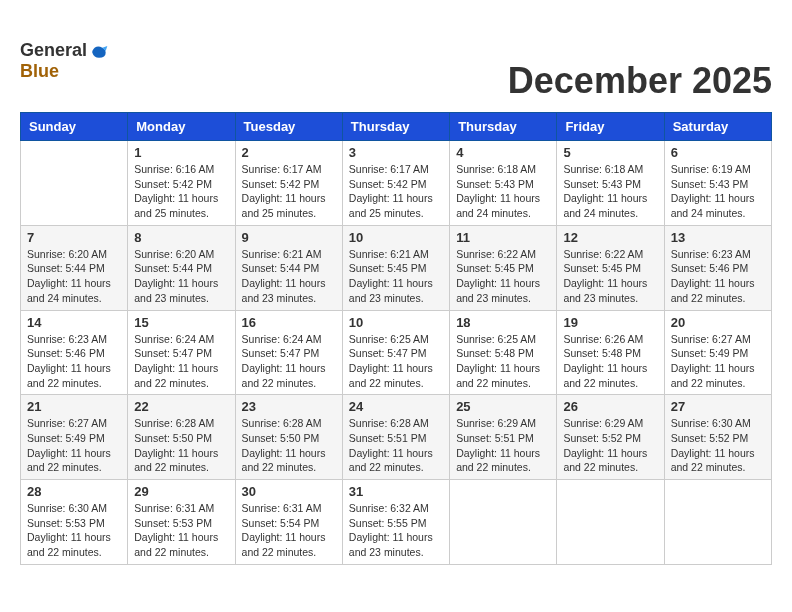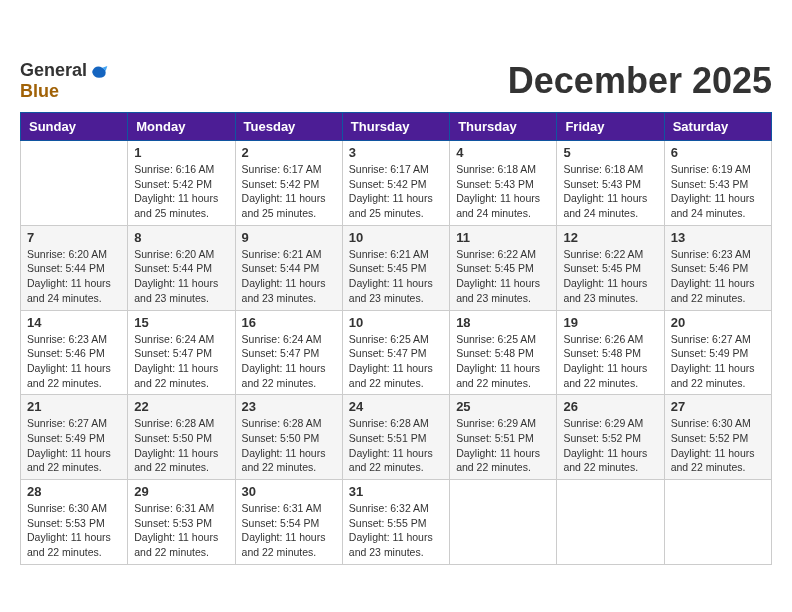--- a/index.html
+++ b/index.html
@@ -6,21 +6,21 @@
     body {
       font-family: Arial, sans-serif;
       background: #fff;
       width: 792px;
       min-height: 612px;
       padding: 20px;
     }
     .header {
       display: flex;
       justify-content: space-between;
-      align-items: flex-end;
+      align-items: center;
       margin-bottom: 10px;
     }
     .logo {
       display: flex;
       flex-direction: column;
       align-items: flex-start;
     }
     .logo-text {
       display: flex;
       align-items: center;
@@ -52,21 +52,21 @@
     .location {
       font-size: 16px;
       color: #555;
     }
     .calendar {
       width: 100%;
       border-collapse: collapse;
       border: 1px solid #ccc;
     }
     .calendar th {
-      background-color: #4c1d95;
+      background-color: #1d4ed8;
       color: white;
       text-align: left;
       padding: 6px 8px;
       font-size: 13px;
       border: 1px solid #1055a0;
     }
     .calendar td {
       border: 1px solid #ccc;
       vertical-align: top;
       padding: 4px 6px;

